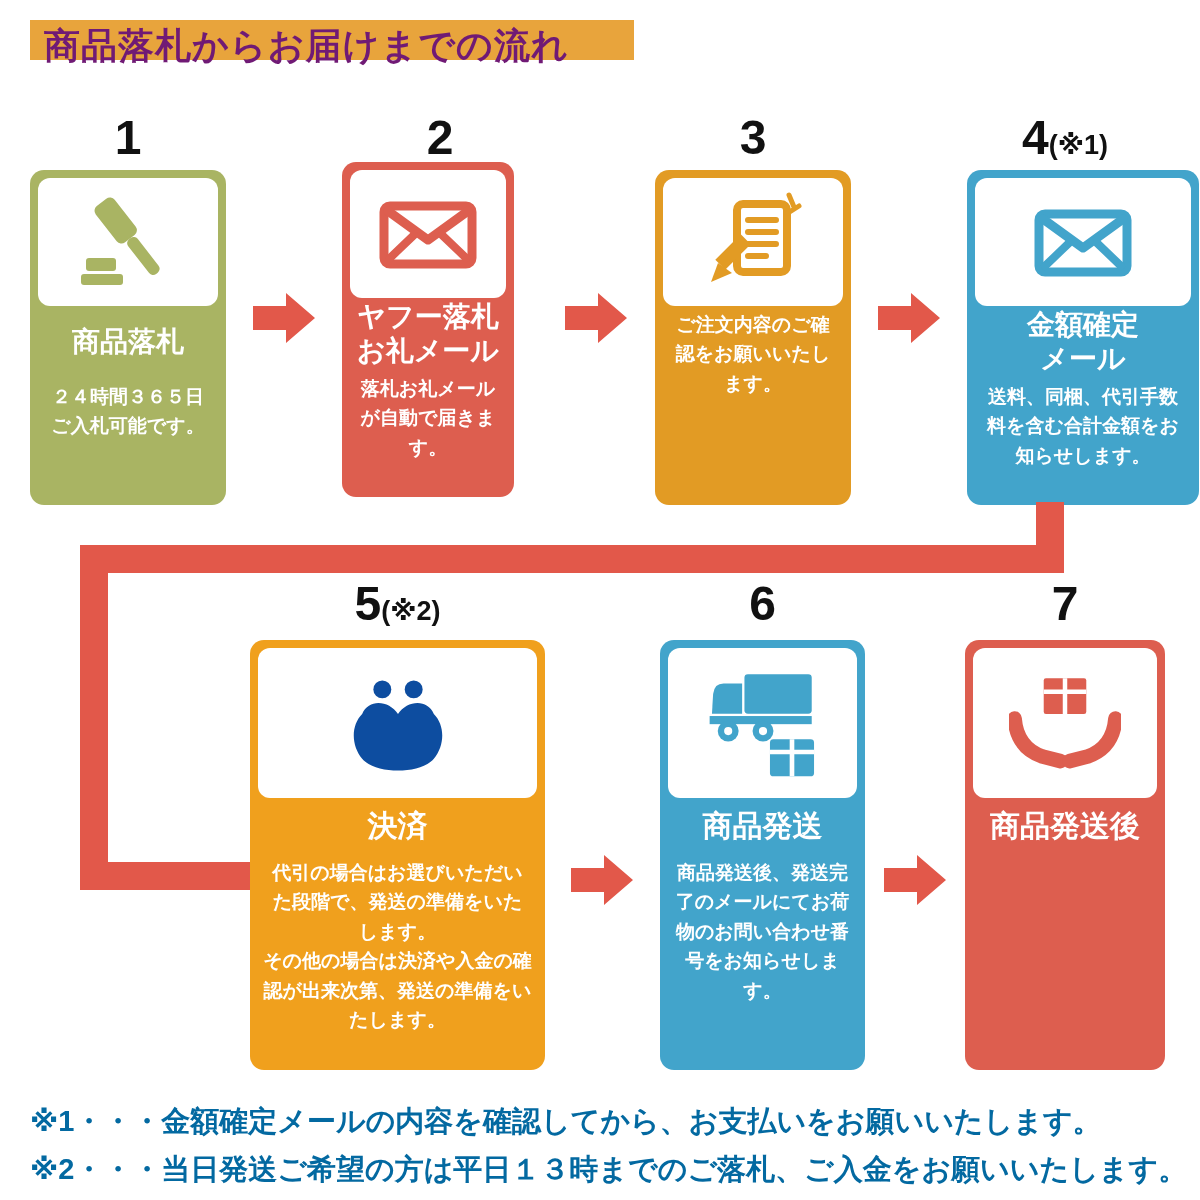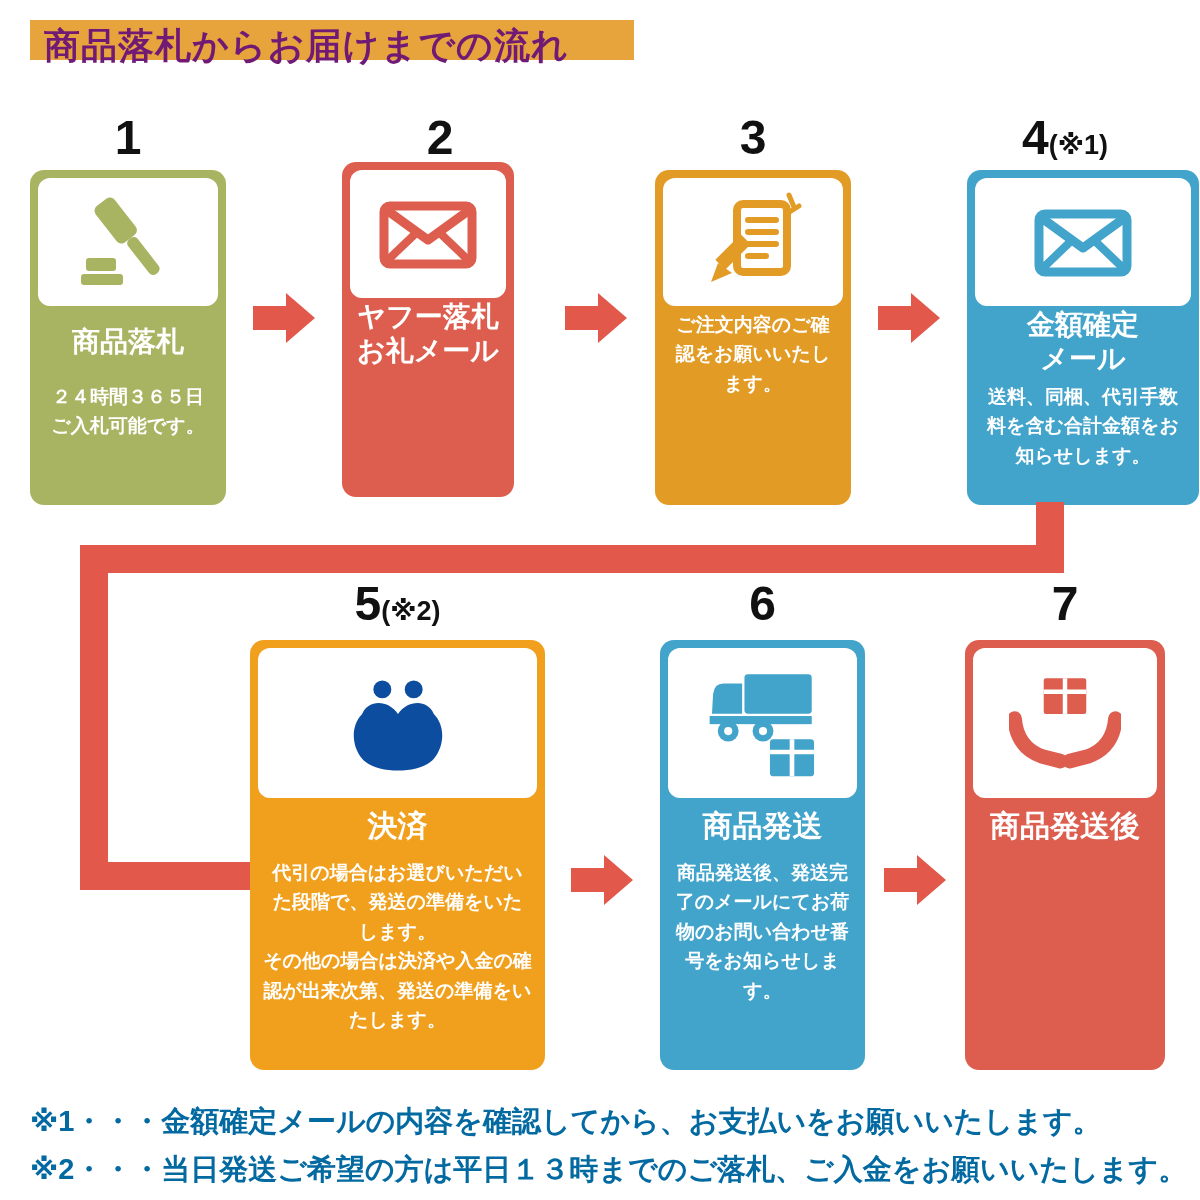--- a/index.html
+++ b/index.html
@@ -70,20 +70,21 @@
   <div class="card" style="left: 342px; top: 162px; width: 172px; height: 335px; background-color: rgb(221, 94, 79);">
     <div class="iconbox">
       <svg class="icon" viewBox="0 0 100 100" style="color: rgb(221, 94, 79);">
         <rect x="6" y="22" width="88" height="58" rx="6" fill="none" stroke="currentColor" stroke-width="9"></rect>
         <path d="M10 27 L50 56 L90 27" fill="none" stroke="currentColor" stroke-width="9" stroke-linejoin="round" stroke-linecap="round"></path>
         <path d="M12 74 L36 51 M88 74 L64 51" fill="none" stroke="currentColor" stroke-width="8" stroke-linecap="round"></path>
       </svg>
     </div>
     <div class="card-title">ヤフー落札
 お礼メール</div>
+    <div class="card-desc">落札お礼メールが自動で届きます。</div>
   </div>
 
   <div class="card" style="left: 655px; top: 170px; width: 196px; height: 335px; background-color: rgb(226, 155, 36);">
     <div class="iconbox">
       <svg class="icon" viewBox="0 0 100 100" style="color: rgb(226, 155, 36);">
         <rect x="34" y="12" width="50" height="68" rx="6" fill="none" stroke="currentColor" stroke-width="8"></rect>
         <path d="M45 28 h28 M45 40 h28 M45 52 h28 M45 64 h18" stroke="currentColor" stroke-width="6" stroke-linecap="round" fill="none"></path>
         <g fill="currentColor">
           <rect x="23" y="42" width="14" height="36" transform="rotate(45 30 60)"></rect>
           <path d="M8 90 L15 71 L29 81 Z"></path>

